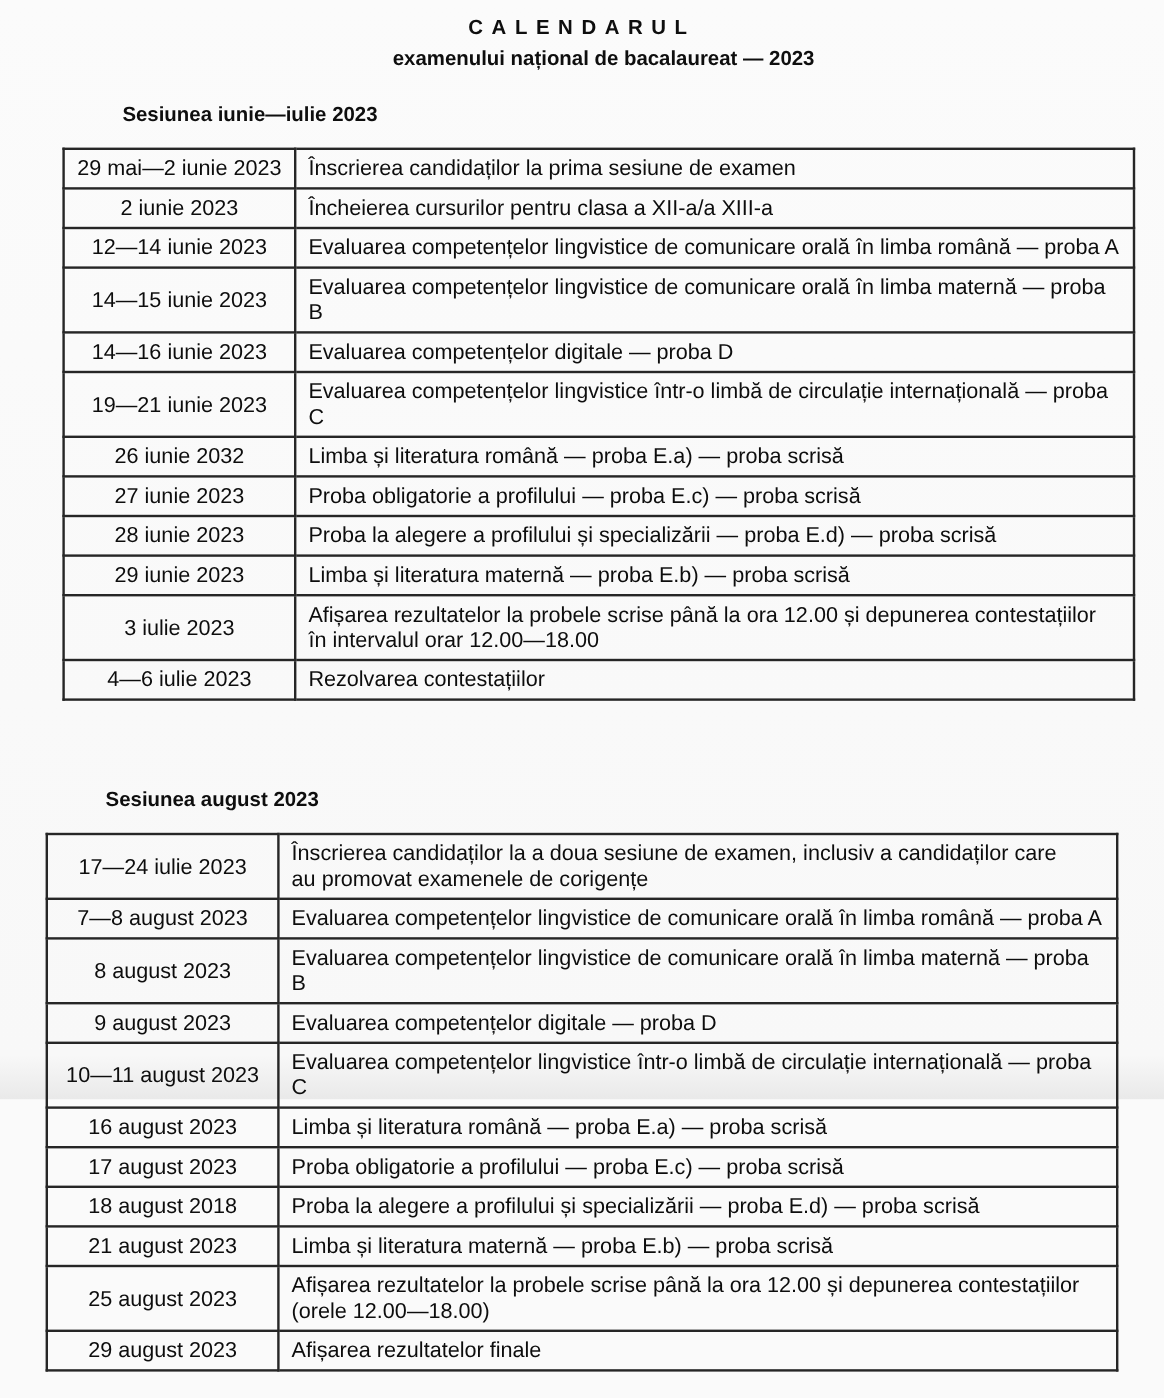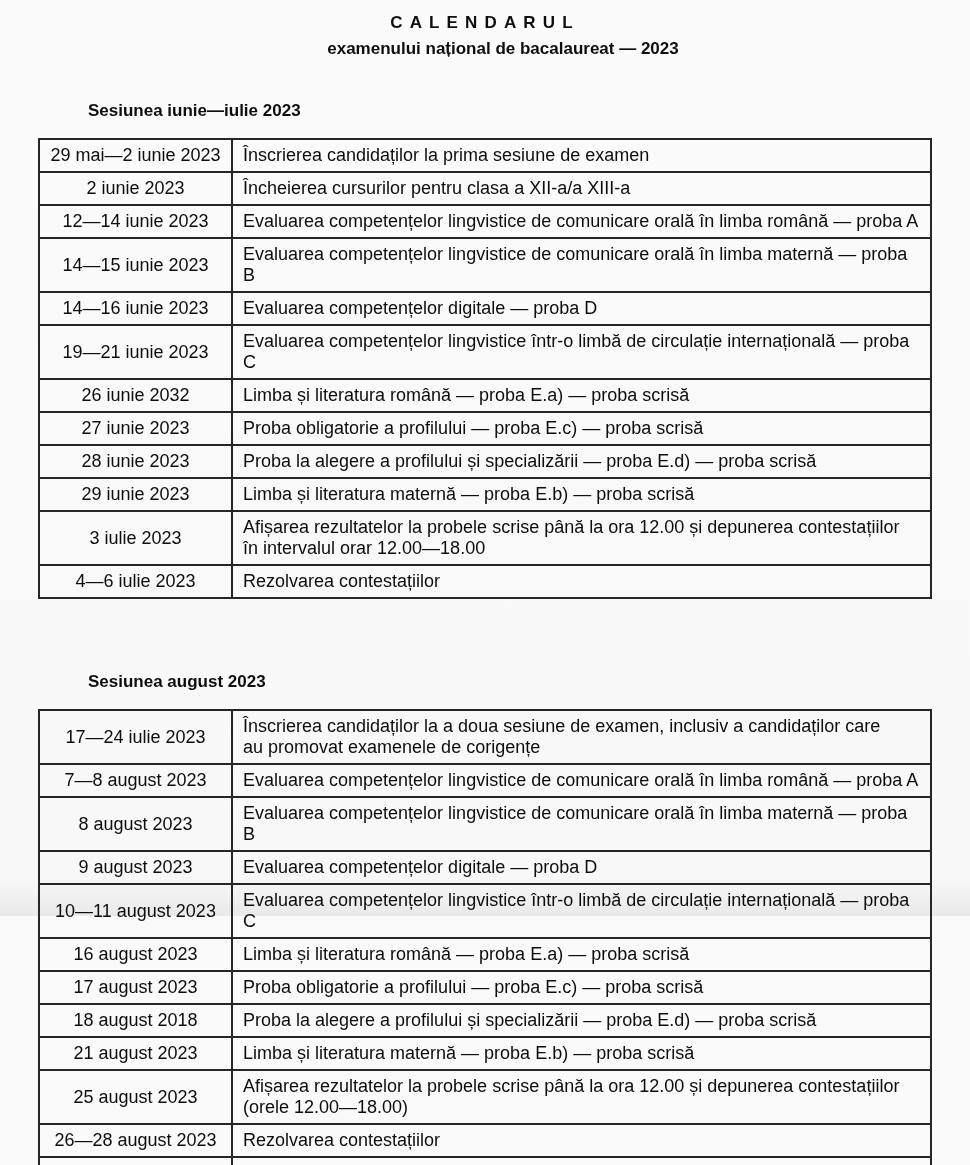--- a/index.html
+++ b/index.html
@@ -34,21 +34,21 @@
     font-weight: 700;
     color: #0e0e0e;
     padding-left: 36px;
   }
   .session-heading {
     margin: 0 0 17px 88px;
     font-size: 17px;
     font-weight: 700;
     color: #0e0e0e;
   }
-  .session-1 { margin-top: 42px; }
+  .session-1 { margin-top: 27px; padding-left: 14px; }
   .session-2 { margin-top: 73px; }
   table.calendar-table {
     border-collapse: collapse;
     margin-left: 38px;
     width: 894px;
     table-layout: fixed;
   }
   td {
     border: 2px solid #262626;
     font-size: 18px;
@@ -196,24 +196,20 @@
             <td class="date-cell">21 august 2023</td>
             <td class="activity-cell">Limba și literatura maternă — proba E.b) — proba scrisă</td>
           </tr>
 
           <tr>
             <td class="date-cell">25 august 2023</td>
             <td class="activity-cell">Afișarea rezultatelor la probele scrise până la ora 12.00 și depunerea contestațiilor
 (orele 12.00—18.00)</td>
           </tr>
 
-          <tr>
-            <td class="date-cell">26—28 august 2023</td>
-            <td class="activity-cell">Rezolvarea contestațiilor</td>
-          </tr>
 
           <tr>
             <td class="date-cell">29 august 2023</td>
             <td class="activity-cell">Afișarea rezultatelor finale</td>
           </tr>
         </tbody>
     </table>
   </div>
 
 </div>

